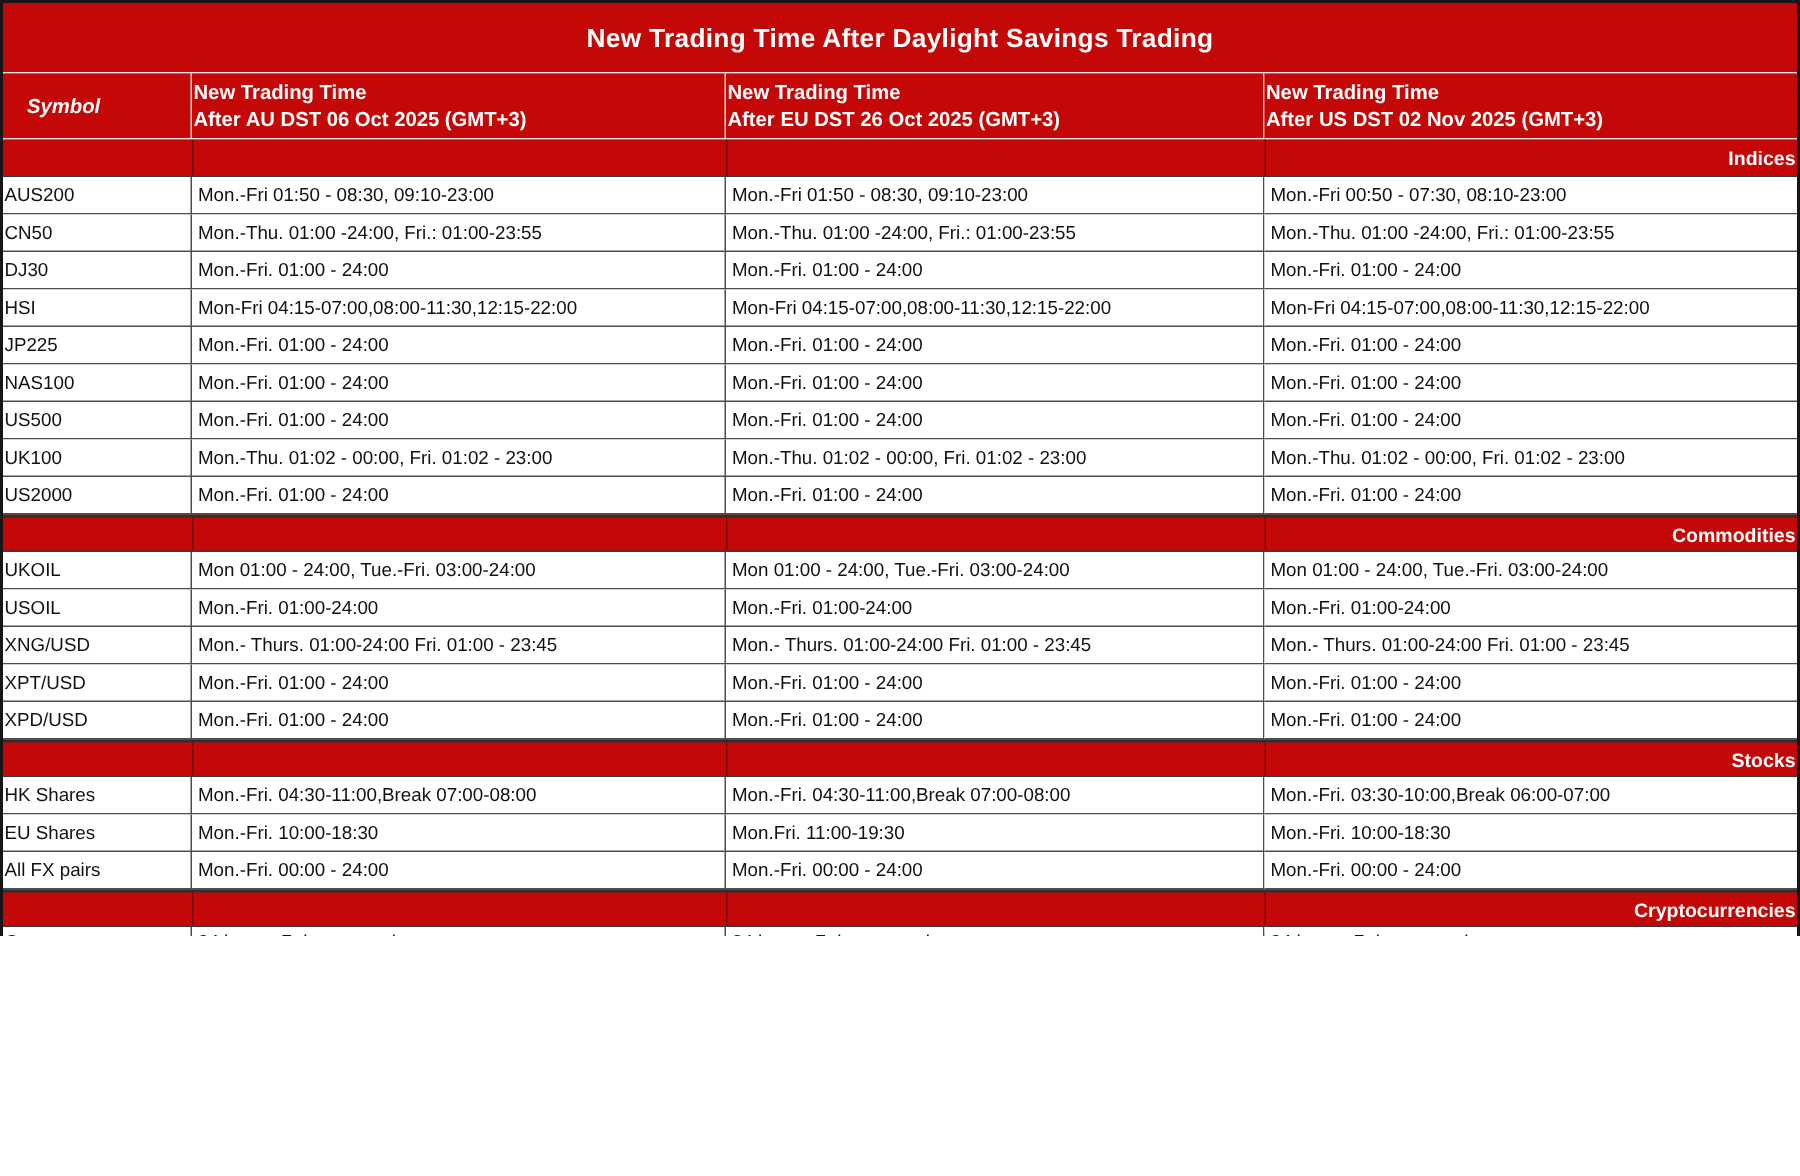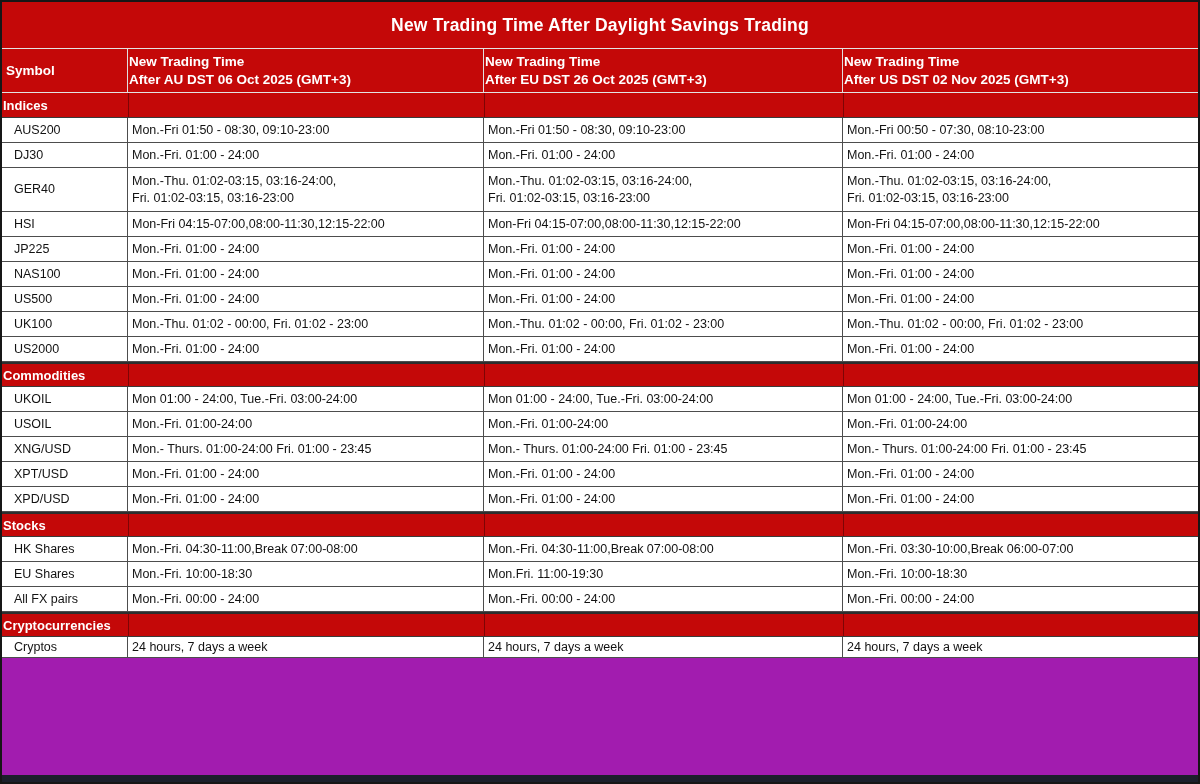--- a/index.html
+++ b/index.html
@@ -1,58 +1,58 @@
 <!DOCTYPE html>
 <html style="--band-red: #C40808; --footer-navy: #1B1F2B;"><head>
 <meta charset="utf-8">
 <style>
   html,body { margin:0; padding:0; background:#ffffff; }
   .page {
-    width:1200px; height:784px; box-sizing:border-box;
-    border:2px solid #161616; background:#a21caf;
+    width:1200px; height:624px; box-sizing:border-box;
+    border:2px solid #161616; background:#fef9c3;
     display:flex; flex-direction:column;
     font-family:"Liberation Sans", sans-serif;
   }
   table { border-collapse:separate; border-spacing:0; width:100%; table-layout:fixed; }
   td { box-sizing:border-box; }
 
   .red { background:var(--band-red,#C40808); color:#ffffff; font-weight:bold; }
 
   .title-cell {
     height:47px; font-size:17.5px; text-align:center; vertical-align:middle;
     border-bottom:1px solid #e3e3e3; letter-spacing:.2px;
   }
   .head-cell {
     height:44px; font-size:13.5px; text-align:left; vertical-align:middle;
     line-height:1.32; border-bottom:1px solid #e3e3e3; border-right:1px solid #e0e0e0;
   }
   tr td.head-cell:last-child { border-right:none; }
-  .head-symbol { text-align:left; padding-left:4px; }
+  .head-symbol { text-align:left; padding-left:16px;font-style:italic; }
 
   .band-cell {
-    height:25px; font-size:13px; text-align:left; vertical-align:middle;
+    height:25px; font-size:13px; text-align:right; vertical-align:middle;
     border-bottom:1px solid #3a3a3a;
     background-color:var(--band-red,#C40808);
     background-image:
       linear-gradient(rgba(40,0,0,.45),rgba(40,0,0,.45)),
       linear-gradient(rgba(40,0,0,.45),rgba(40,0,0,.45)),
       linear-gradient(rgba(40,0,0,.45),rgba(40,0,0,.45));
     background-size:1px 100%;
     background-position:126px 0, 482px 0, 841px 0;
     background-repeat:no-repeat;
   }
   .band-sep .band-cell { border-top:2px solid #2e2e2e; }
 
   td.c {
     background:#ffffff; color:#121212; font-size:12.5px; vertical-align:middle;
     padding:2px 4px; border-right:1px solid #4d4d4d; border-bottom:1px solid #4d4d4d;
     white-space:pre-line; line-height:1.3; height:25px;
     overflow:hidden;
   }
-  td.c.sym { padding-left:12px; }
+  td.c.sym { padding-left:1px; }
   tr td.c:last-child { border-right:none; }
   .r-ger td.c { height:44px; }
   .r-crypto td.c { height:20px; }
 
   .footer-strip { margin-top:auto; height:7px; background:var(--footer-navy,#1B1F2B); }
 </style>
 </head>
 <body>
 
 <div class="page">
@@ -88,33 +88,30 @@
     <tr>
       <td class="red band-cell" colspan="4">Indices</td>
     </tr>
     <tr>
       <td class="c sym">AUS200</td>
       <td class="c">Mon.-Fri 01:50 - 08:30, 09:10-23:00</td>
       <td class="c">Mon.-Fri 01:50 - 08:30, 09:10-23:00</td>
       <td class="c">Mon.-Fri 00:50 - 07:30, 08:10-23:00</td>
     </tr>
     <tr>
+      <td class="c sym">CN50</td>
+      <td class="c">Mon.-Thu. 01:00 -24:00, Fri.: 01:00-23:55</td>
+      <td class="c">Mon.-Thu. 01:00 -24:00, Fri.: 01:00-23:55</td>
+      <td class="c">Mon.-Thu. 01:00 -24:00, Fri.: 01:00-23:55</td>
+    </tr>
+    <tr>
       <td class="c sym">DJ30</td>
       <td class="c">Mon.-Fri. 01:00 - 24:00</td>
       <td class="c">Mon.-Fri. 01:00 - 24:00</td>
       <td class="c">Mon.-Fri. 01:00 - 24:00</td>
-    </tr>
-    <tr class="r-ger">
-      <td class="c sym">GER40</td>
-      <td class="c">Mon.-Thu. 01:02-03:15, 03:16-24:00,
-Fri. 01:02-03:15, 03:16-23:00</td>
-      <td class="c">Mon.-Thu. 01:02-03:15, 03:16-24:00,
-Fri. 01:02-03:15, 03:16-23:00</td>
-      <td class="c">Mon.-Thu. 01:02-03:15, 03:16-24:00,
-Fri. 01:02-03:15, 03:16-23:00</td>
     </tr>
     <tr>
       <td class="c sym">HSI</td>
       <td class="c">Mon-Fri 04:15-07:00,08:00-11:30,12:15-22:00</td>
       <td class="c">Mon-Fri 04:15-07:00,08:00-11:30,12:15-22:00</td>
       <td class="c">Mon-Fri 04:15-07:00,08:00-11:30,12:15-22:00</td>
     </tr>
     <tr>
       <td class="c sym">JP225</td>
       <td class="c">Mon.-Fri. 01:00 - 24:00</td>

